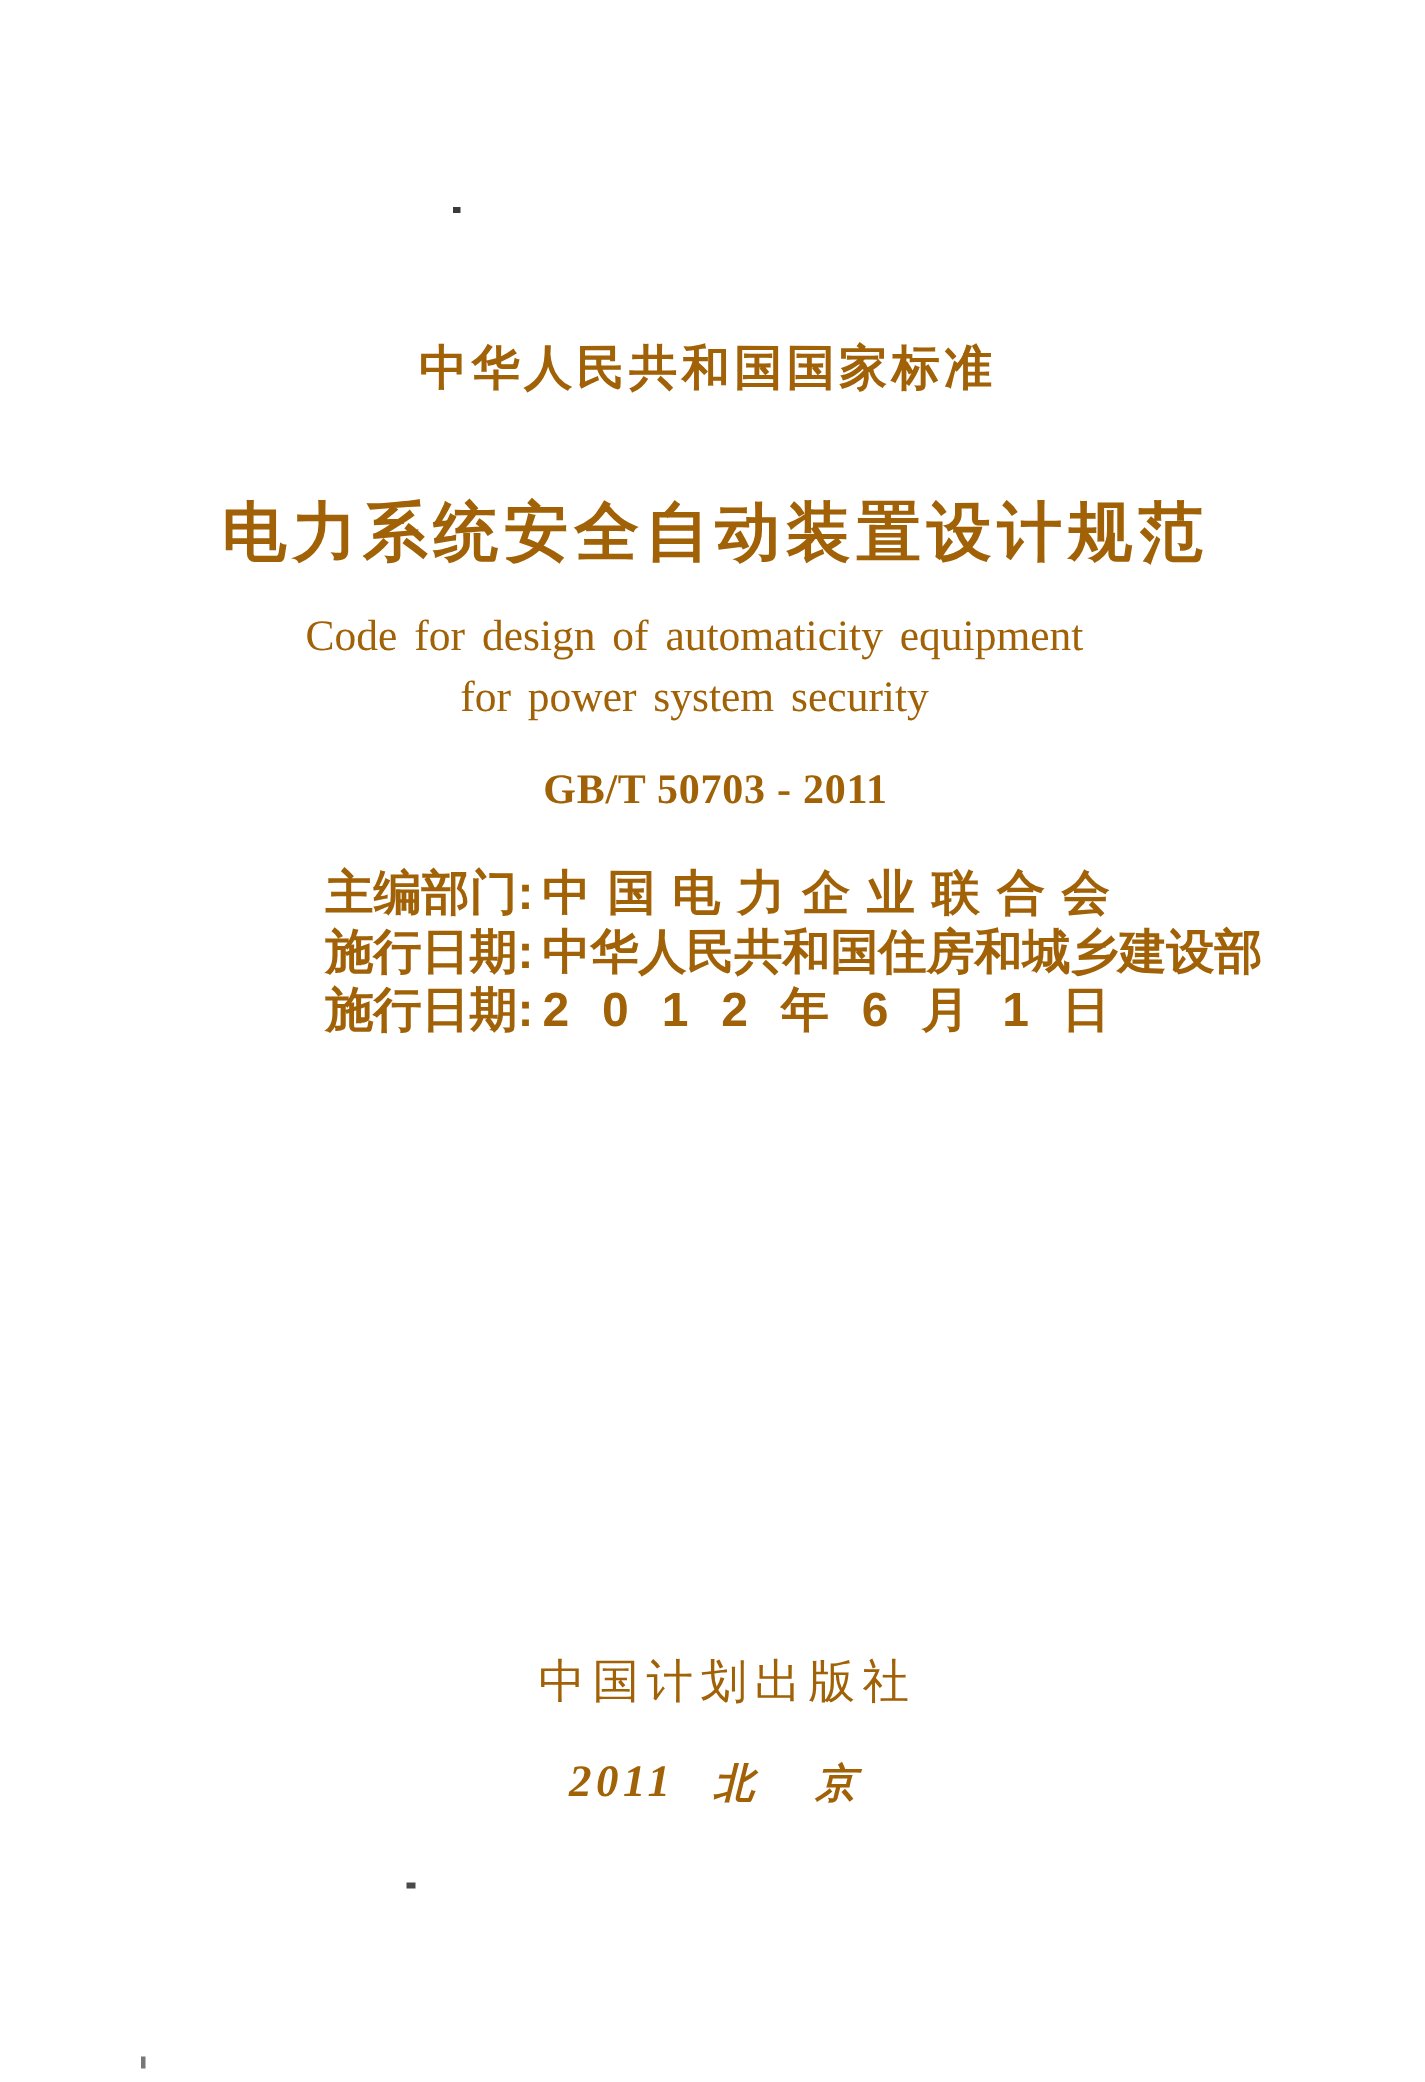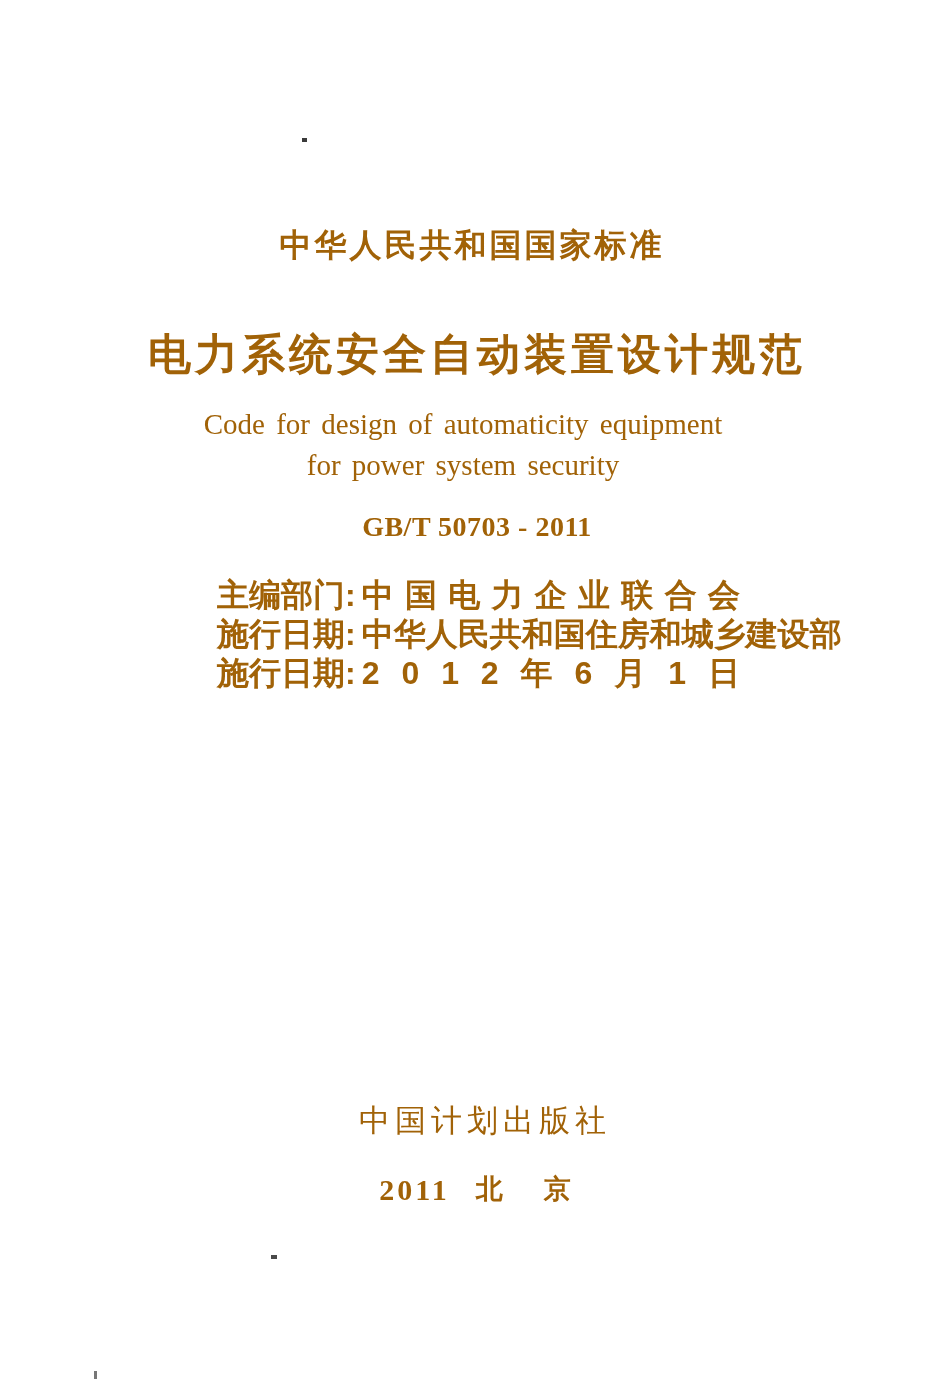--- a/index.html
+++ b/index.html
@@ -89,22 +89,23 @@
     letter-spacing: 5px;
     transform: translateX(10px);
   }
   .imprint-line {
     position: absolute;
     top: 1171px;
     left: 0;
     width: 100%;
     display: flex;
     justify-content: center;
-    align-items: flex-end;
+    align-items: flex-start;
     font-size: 27px;
+    font-style: italic;
   }
   .imprint-year {
     font-size: 30px;
     letter-spacing: 3px;
   }
   .imprint-city-1 { margin-left: 26px; }
   .imprint-city-2 { margin-left: 41px; }
   .scan-speck {
     position: absolute;
     background: #3a3a3a;

